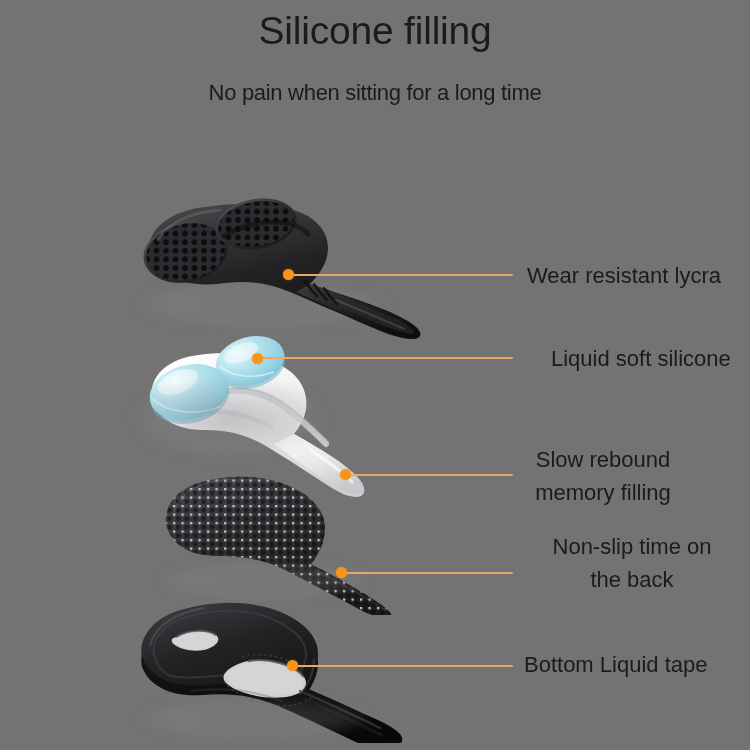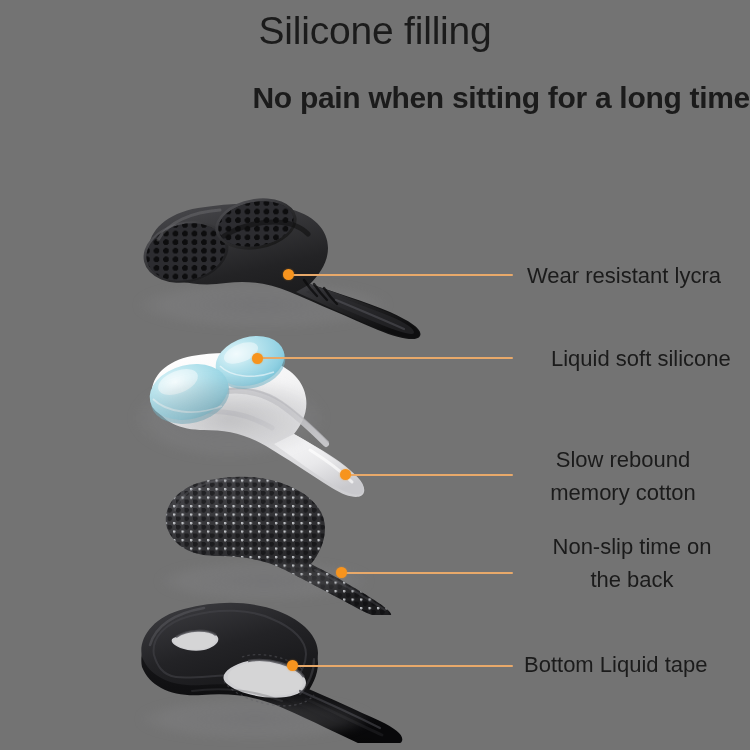--- a/index.html
+++ b/index.html
@@ -32,23 +32,23 @@
     font-size: 39px;
     font-weight: 400;
     color: #1b1b1b;
     letter-spacing: -0.2px;
     line-height: 1.18;
   }
   .subtitle {
     position: absolute;
     left: 0; right: 0;
     top: 80px;
-    text-align: right;
-    font-size: 30px;
-    font-weight: 700;
+    text-align: center;
+    font-size: 22px;
+    font-weight: 400;
     color: #1b1b1b;
     letter-spacing: -0.3px;
     line-height: 1.18;
   }
 
   
   .callout-label {
     position: absolute;
     font-size: 22px;
     color: #1b1b1b;
@@ -363,23 +363,23 @@
   <div class="leader-dot" style="left:287px; top:660px;"></div>
 
   <div class="callout-label one-line" style="left:527px; top:259px;">
     <span>Wear resistant lycra</span>
   </div>
 
   <div class="callout-label one-line" style="left:527px; top:342px;margin-left:24px;">
     <span>Liquid soft silicone</span>
   </div>
 
-  <div class="callout-label two-line" style="left:533px; top:443px; width:180px;">
+  <div class="callout-label two-line" style="left:513px; top:443px; width:180px;">
     <span>Slow rebound</span>
-    <span class="l2">memory cotton</span>
+    <span class="l2">memory filling</span>
   </div>
 
   <div class="callout-label two-line" style="left:532px; top:530px; width:200px;">
     <span>Non-slip time on</span>
     <span class="l2">the back</span>
   </div>
 
   <div class="callout-label one-line" style="left:524px; top:648px;">
     <span>Bottom Liquid tape</span>
   </div>

